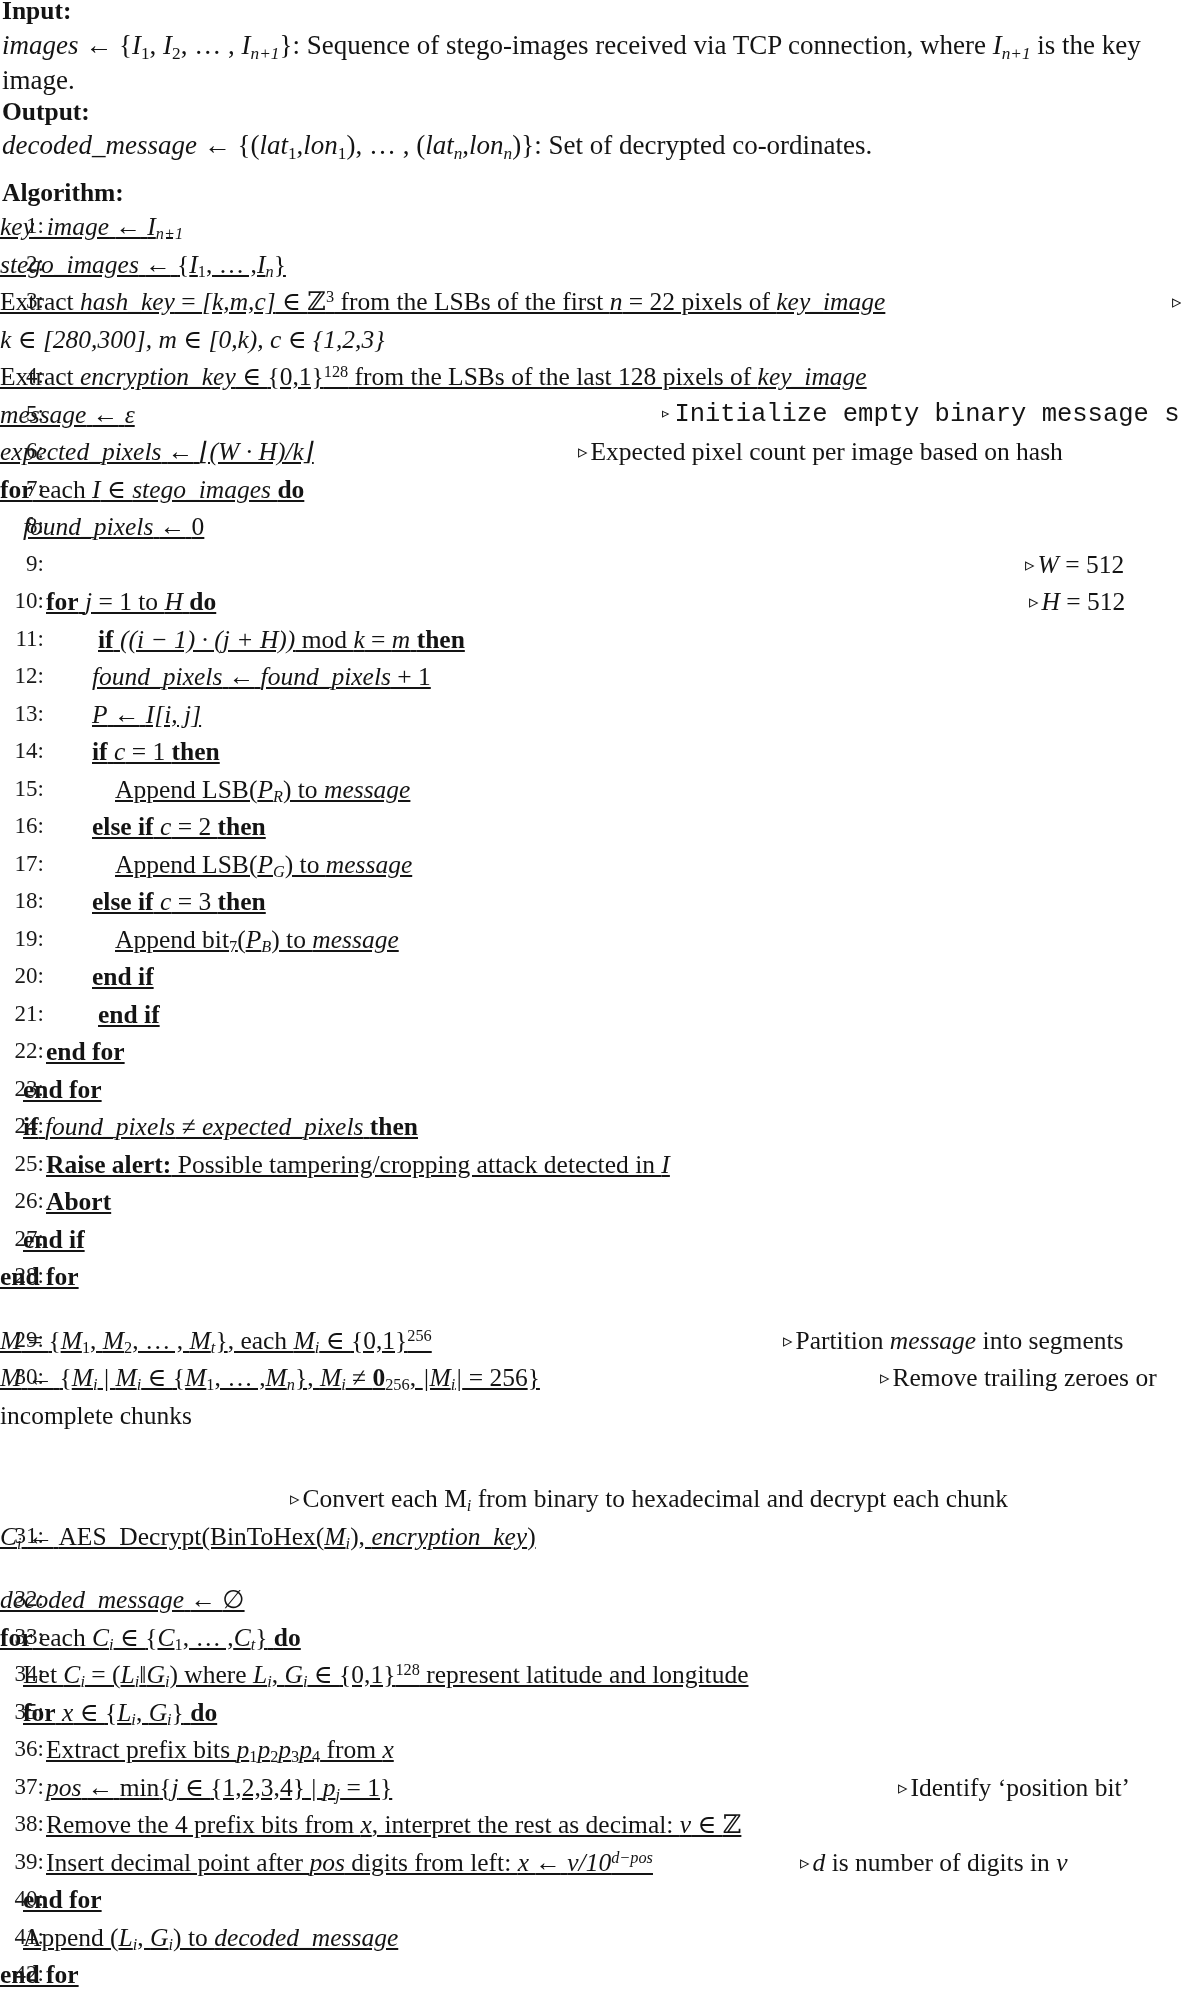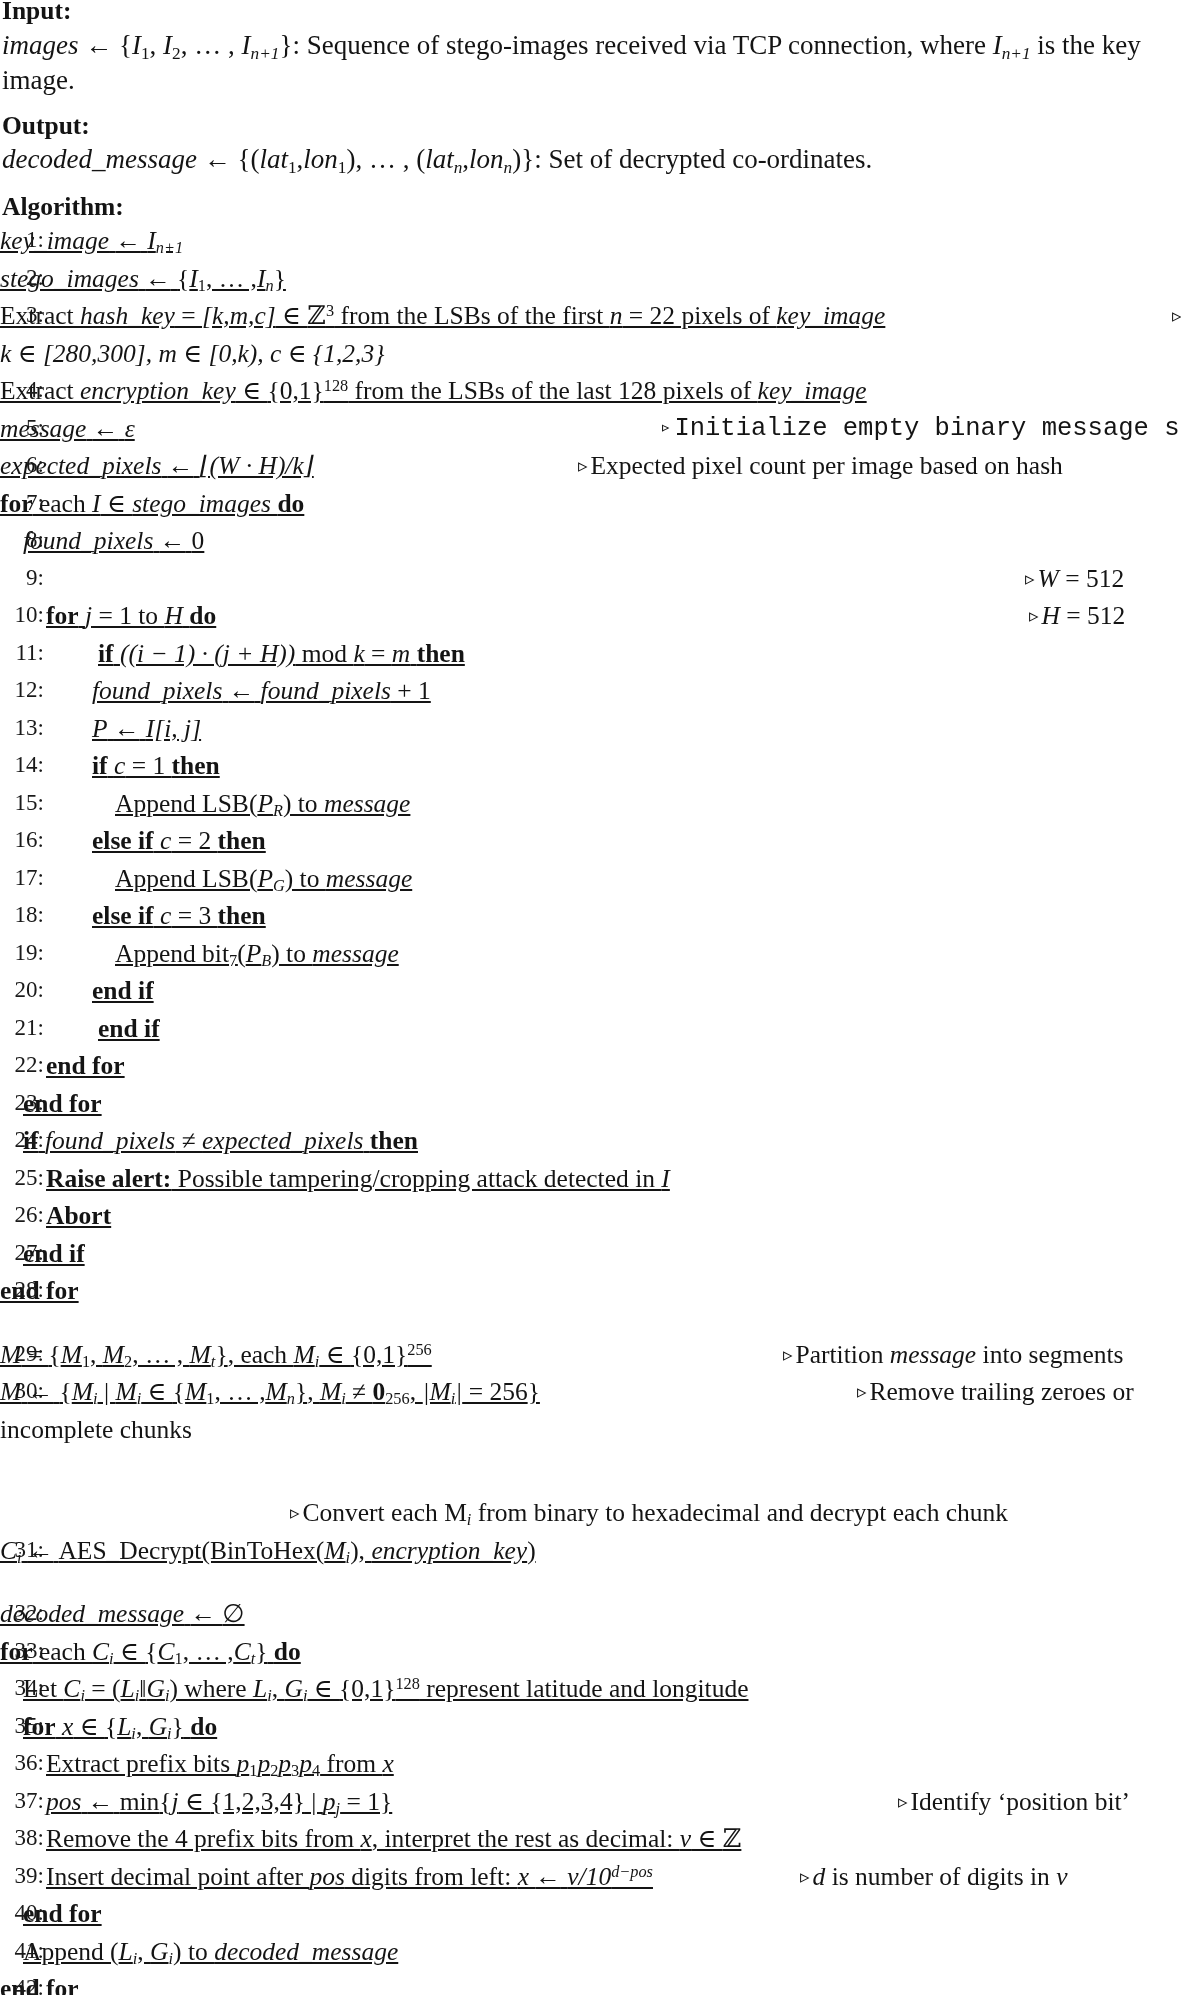--- a/index.html
+++ b/index.html
@@ -90,21 +90,21 @@
 <div class="page">
 
   <div class="section-head" style="margin-top:-2px;">Input:</div>
 
   <div class="para" style="margin-top:4px;">
     <span class="it">images</span>
     <span class="arrow">←</span>
     <span class="rm">{</span><span class="it">I</span><sub class="rmn">1</sub><span class="rm">, </span><span class="it">I</span><sub class="rmn">2</sub><span class="rm">, … , </span><span class="it">I</span><sub>n+1</sub><span class="rm">}</span><span class="rm">: Sequence of stego-images received via TCP connection, where </span><span class="it">I</span><sub>n+1</sub><span class="rm"> is the key image.</span>
   </div>
 
-  <div class="section-head" style="margin-top:14px;">Output:</div>
+  <div class="section-head" style="margin-top:0;">Output:</div>
 
   <div class="para" style="margin-top:4px;">
     <span class="it">decoded_message</span>
     <span class="arrow">←</span>
     <span class="rm">{(</span><span class="it">lat</span><sub class="rmn">1</sub><span class="rm">,</span><span class="it">lon</span><sub class="rmn">1</sub><span class="rm">), … , (</span><span class="it">lat</span><sub>n</sub><span class="rm">,</span><span class="it">lon</span><sub>n</sub><span class="rm">)}</span><span class="rm">: Set of decrypted co-ordinates.</span>
   </div>
 
   <div class="section-head" style="margin-top:16px;">Algorithm:</div>
 
   <div class="alg" style="margin-top:9px;">
@@ -260,21 +260,21 @@
 
     <div class="line">
       <span class="num">29:</span>
       <span class="body-txt i0"><span class="it">M</span><span class="rm"> = </span><span class="rm">{</span><span class="it">M</span><sub class="rmn">1</sub><span class="rm">, </span><span class="it">M</span><sub class="rmn">2</sub><span class="rm">, … , </span><span class="it">M</span><sub>t</sub><span class="rm">}</span><span class="rm">, each </span><span class="it">M</span><sub>i</sub><span class="rm"> ∈ </span><span class="rm">{0,1}</span><sup>256</sup></span>
       <span class="cmt" style="left:783px; top:0;"><span class="tri">▹</span><span class="rm">Partition </span><span class="it">message</span><span class="rm"> into segments</span></span>
     </div>
 
     <div class="line">
       <span class="num">30:</span>
       <span class="body-txt i0"><span class="it">M</span> <span class="arrow">←</span> <span class="rm">{</span><span class="it">M</span><sub>i</sub><span class="rm"> | </span><span class="it">M</span><sub>i</sub><span class="rm"> ∈ </span><span class="rm">{</span><span class="it">M</span><sub class="rmn">1</sub><span class="rm">, … ,</span><span class="it">M</span><sub>n</sub><span class="rm">}</span><span class="rm">, </span><span class="it">M</span><sub>i</sub><span class="rm"> ≠ </span><span class="bf rm">0</span><sub class="rmn">256</sub><span class="rm">, </span><span class="it">|M</span><sub>i</sub><span class="it">|</span><span class="rm"> = 256</span><span class="rm">}</span></span>
-      <span class="cmt" style="left:857px; top:0;"><span class="tri">▹</span><span class="rm">Remove trailing zeroes or</span></span>
+      <span class="cmt" style="left:880px; top:0;"><span class="tri">▹</span><span class="rm">Remove trailing zeroes or</span></span>
     </div>
     <div class="line">
       <span class="cont i0"><span class="rm">incomplete chunks</span></span>
     </div>
 
     <div class="gap-l"></div>
 
     <div class="line">
       <span class="cmt" style="left:282px; top:0;margin-left:8px;"><span class="tri">▹</span><span class="rm">Convert each M</span><sub>i</sub><span class="rm"> from binary to hexadecimal and decrypt each chunk</span></span>
     </div>

